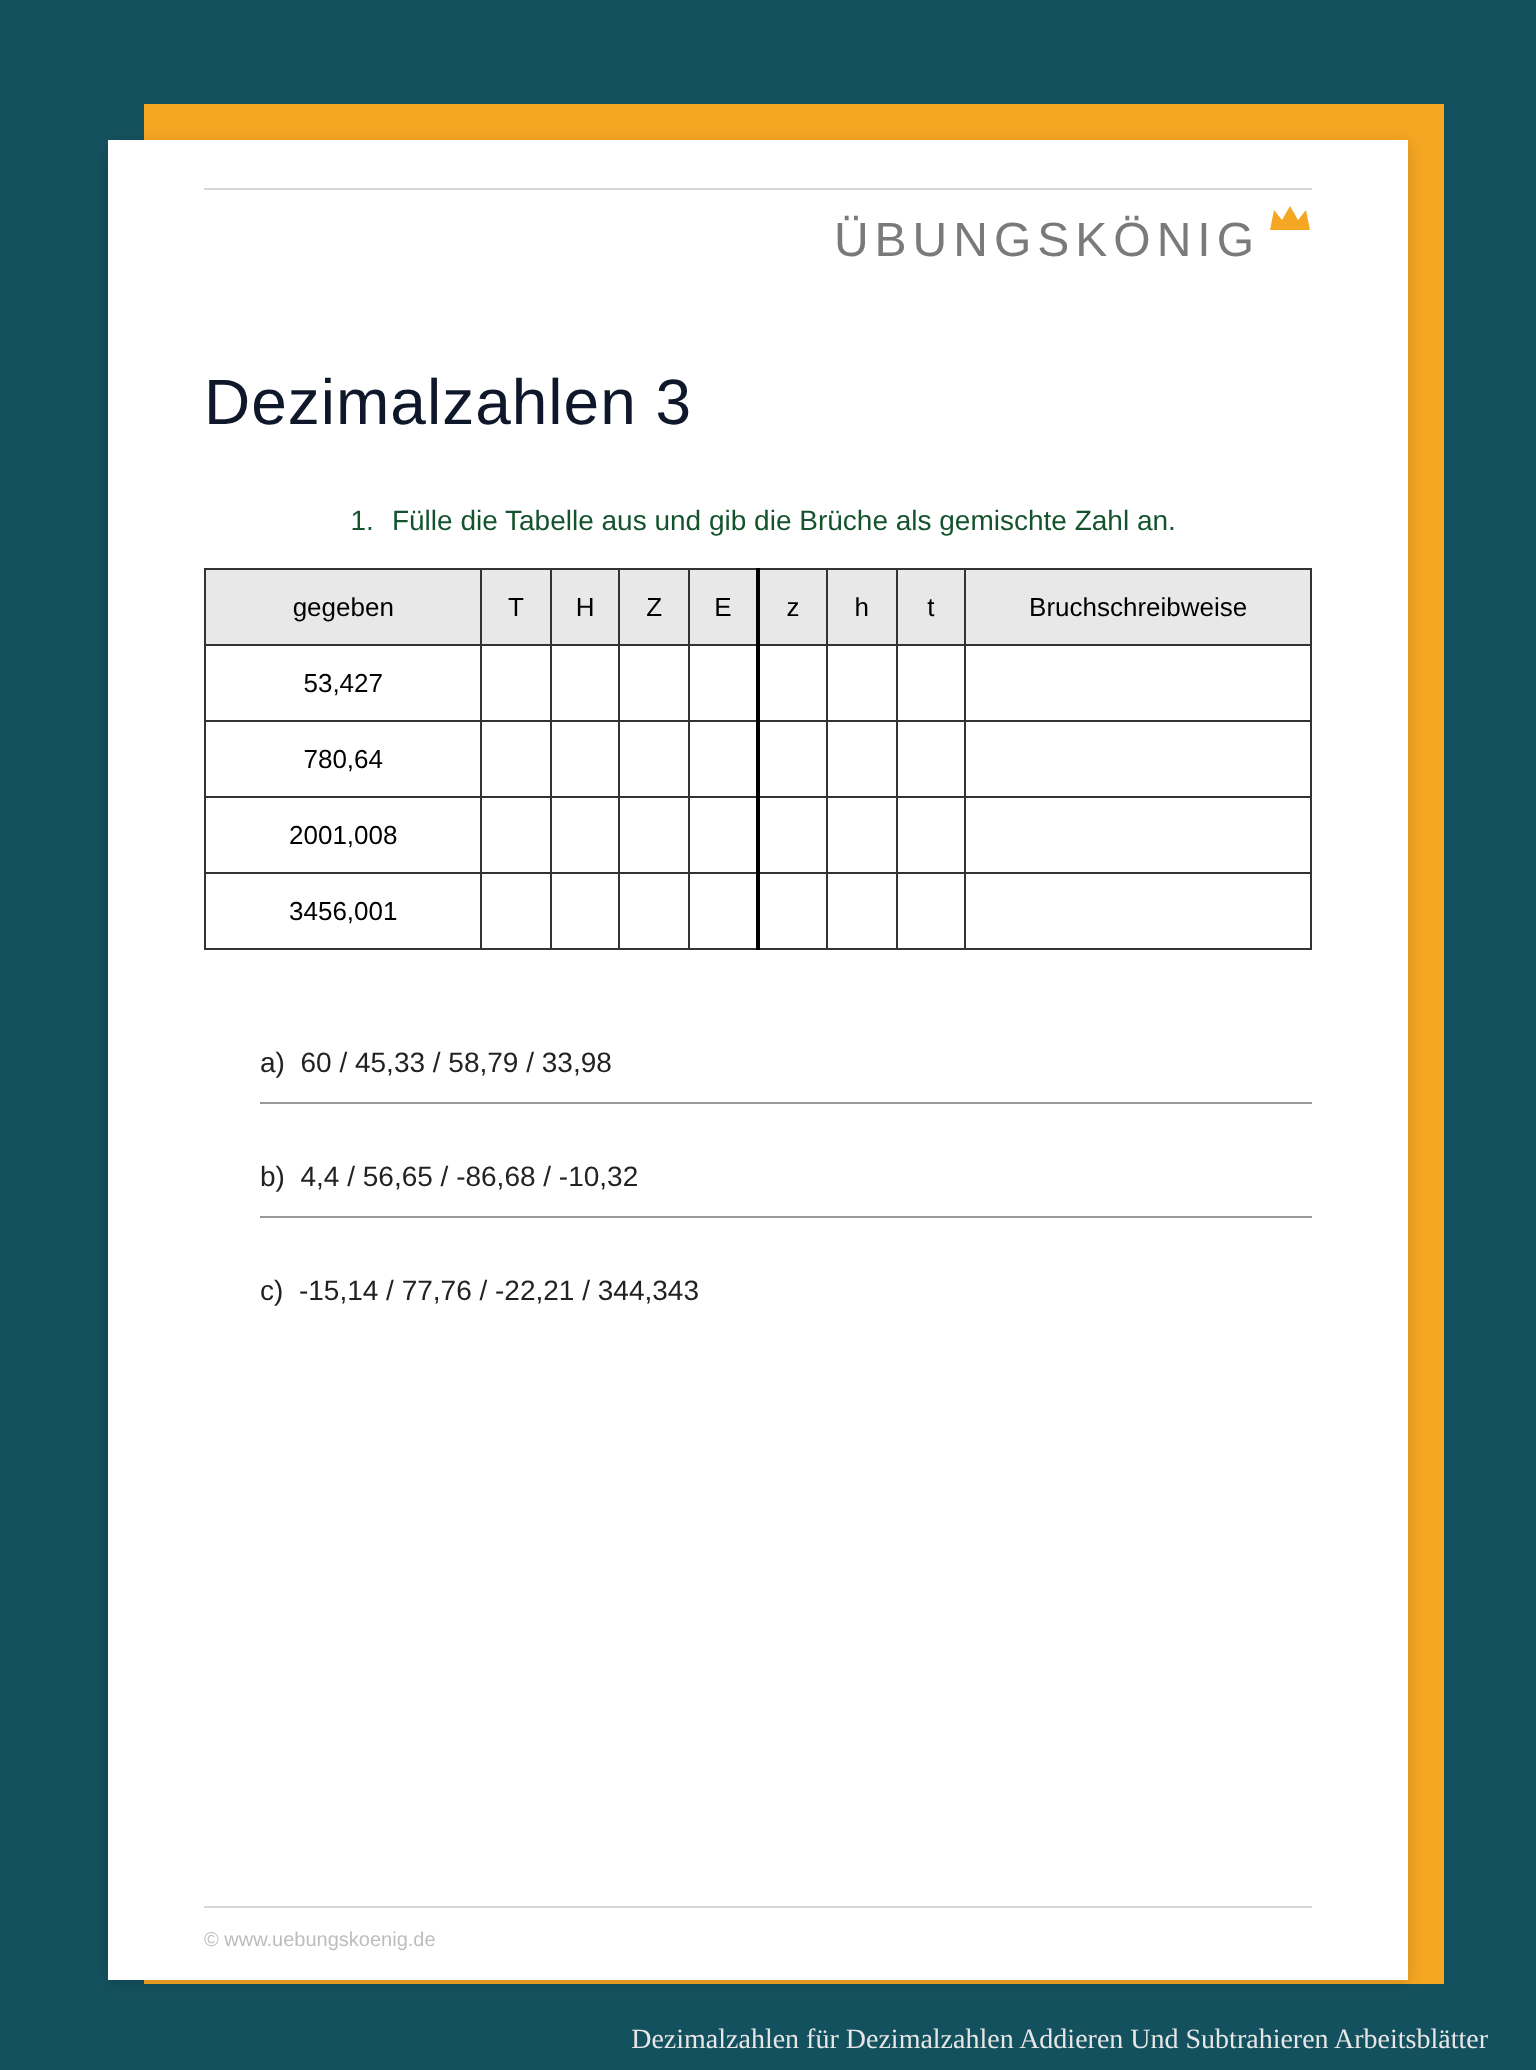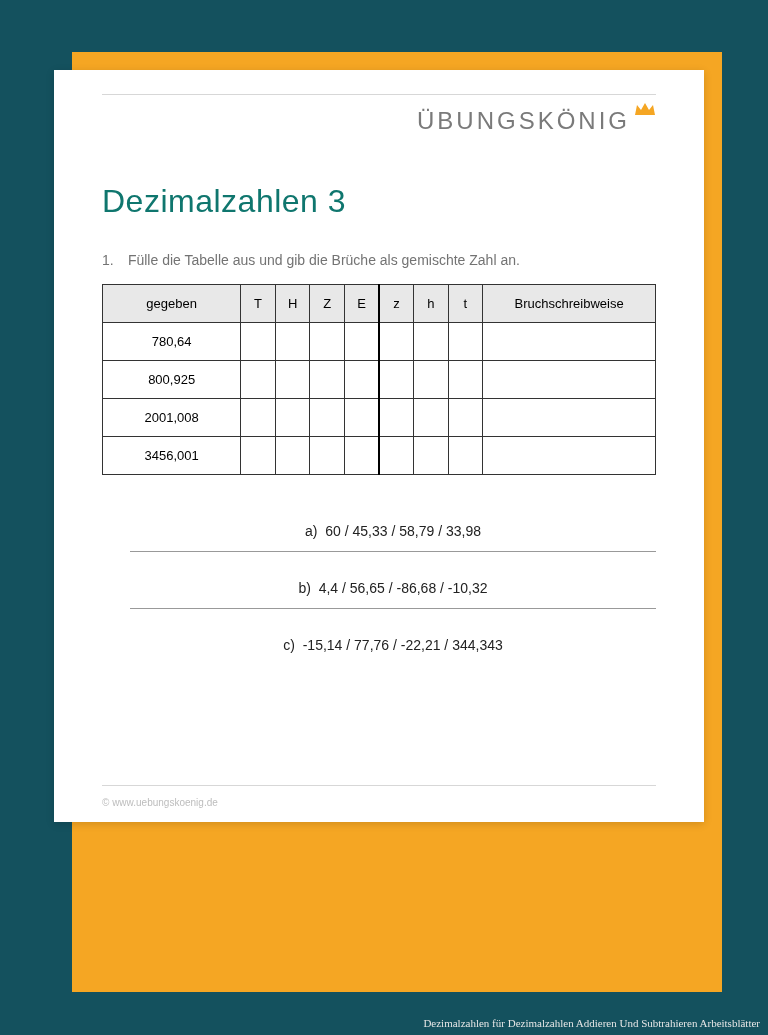--- a/index.html
+++ b/index.html
@@ -17,21 +17,21 @@
     top: 52px;
     width: 650px;
     height: 940px;
     background: #f5a623;
   }
   .page {
     position: absolute;
     left: 54px;
     top: 70px;
     width: 650px;
-    height: 752px;
+    height: 920px;
     background: #ffffff;
     padding: 24px 48px 20px 48px;
     box-shadow: 0 2px 8px rgba(0,0,0,0.15);
   }
   .top-rule {
     border: none;
     border-top: 1px solid #d7d7d7;
     margin-bottom: 12px;
   }
   .brand-row {
@@ -50,28 +50,29 @@
     letter-spacing: 3px;
     color: #7a7a7a;
     font-weight: 400;
   }
   .crown {
     margin-top: -6px;
   }
   h1.title {
     font-size: 32px;
     font-weight: 400;
-    color: #0f766e;
+    color: #0f172a;
     margin-bottom: 32px;
     letter-spacing: 0.5px;
   }
   .task {
     font-size: 14px;
-    color: #737373;
+    color: #14532d;
     margin-bottom: 16px;
+    text-align: center;
   }
   .task .num { display: inline-block; width: 22px; }
   table.worksheet {
     border-collapse: collapse;
     width: 100%;
     margin-bottom: 48px;
   }
   table.worksheet th,
   table.worksheet td {
     border: 1px solid #333;
@@ -88,21 +89,21 @@
   table.worksheet .col-given { width: 120px; margin-left: 27px; }
   table.worksheet .col-digit { width: 30px; }
   table.worksheet .col-bruch { width: 150px; }
   table.worksheet .sep-right { border-right: 2px solid #000; }
   .dash-placeholder {
     display: inline-block;
     width: 40px;
     border-bottom: 2px solid #333;
     vertical-align: middle;
   }
-  .task2-items { margin-left: 28px; text-align: center; }
+  .task2-items { margin-left: 28px; }
   .sub {
     font-size: 14px;
     color: #222;
     margin-bottom: 12px;
   }
   .rule-line {
     border: none;
     border-top: 1px solid #999;
     margin: 0 0 28px 0;
   }
@@ -117,22 +118,22 @@
     border-top: 1px solid #d7d7d7;
     margin-bottom: 6px;
   }
   .footer .copy {
     font-size: 10px;
     color: #bdbdbd;
   }
   .caption {
     position: absolute;
     bottom: 6px;
-    right: 8px;
-    font-size: 11px;
+    right: 24px;
+    font-size: 14px;
     color: #e6e6e6;
     font-family: Georgia, serif;
   }
 </style>
 </head>
 <body>
 
 <div class="frame-orange"></div>
 
 <div class="page">
@@ -166,32 +167,32 @@
         <th class="col-digit">Z</th>
         <th class="col-digit sep-right">E</th>
         <th class="col-digit">z</th>
         <th class="col-digit">h</th>
         <th class="col-digit">t</th>
         <th class="col-bruch">Bruchschreibweise</th>
       </tr>
     </thead>
     <tbody>
       <tr>
+        <td>53,427</td>
+        <td></td>
+          <td></td>
+          <td></td>
+          <td class="sep-right"></td>
+          <td></td>
+          <td></td>
+          <td></td>
+        <td></td>
+      </tr>
+      <tr>
         <td>780,64</td>
-        <td></td>
-          <td></td>
-          <td></td>
-          <td class="sep-right"></td>
-          <td></td>
-          <td></td>
-          <td></td>
-        <td></td>
-      </tr>
-      <tr>
-        <td>800,925</td>
         <td></td>
           <td></td>
           <td></td>
           <td class="sep-right"></td>
           <td></td>
           <td></td>
           <td></td>
         <td></td>
       </tr>
       <tr>

